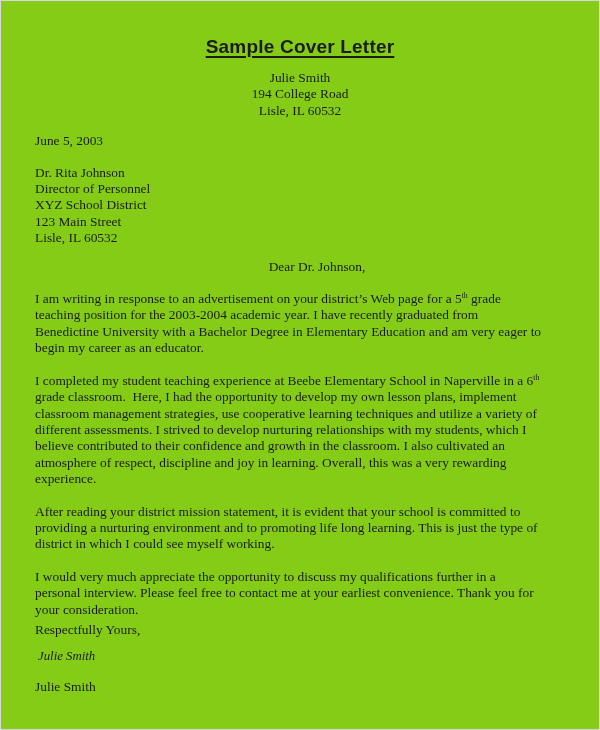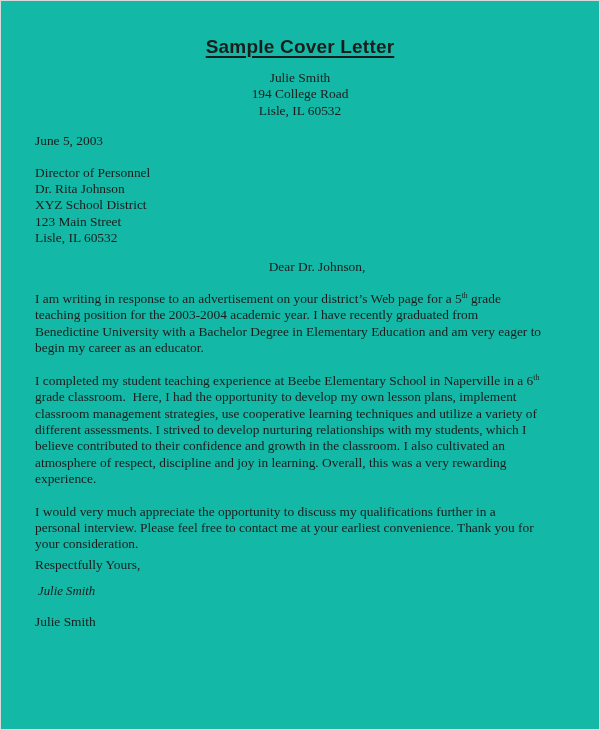--- a/index.html
+++ b/index.html
@@ -4,21 +4,21 @@
 <style>
   * { margin: 0; padding: 0; box-sizing: border-box; }
   html, body { background: #ffffff; }
   body {
     width: 600px; height: 730px;
     font-family: "Liberation Serif", serif;
     color: #1c1c1c;
   }
   .page {
     width: 600px; height: 730px;
-    background: #14b8a6;
+    background: #84cc16;
     border: 1px solid #d9d9d9;
     overflow: hidden;
   }
   .title {
     margin-top: 33px;
     text-align: center;
     font-family: "Liberation Sans", sans-serif;
     font-weight: bold;
     font-size: 19px;
     line-height: 26px;
@@ -65,41 +65,44 @@
 
   <div class="txt center-block sender">
       <div>Julie Smith</div>
       <div>194 College Road</div>
       <div>Lisle, IL 60532</div>
     </div>
 
   <div class="txt left date">June 5, 2003</div>
 
   <div class="txt left recipient">
+      <div>Dr. Rita Johnson</div>
       <div>Director of Personnel</div>
-      <div>Dr. Rita Johnson</div>
       <div>XYZ School District</div>
       <div>123 Main Street</div>
       <div>Lisle, IL 60532</div>
     </div>
 
   <div class="txt left salutation">Dear Dr. Johnson,</div>
 
   <div id="letter-body">
       <div class="para"><span>I am writing in response to an advertisement on your district’s Web page for a 5</span><sup>th</sup><span> grade
 teaching position for the 2003-2004 academic year. I have recently graduated from
 Benedictine University with a Bachelor Degree in Elementary Education and am very eager to
 begin my career as an educator.</span></div>
       <div class="para"><span>I completed my student teaching experience at Beebe Elementary School in Naperville in a 6</span><sup>th</sup><span>
 grade classroom.  Here, I had the opportunity to develop my own lesson plans, implement
 classroom management strategies, use cooperative learning techniques and utilize a variety of
 different assessments. I strived to develop nurturing relationships with my students, which I
 believe contributed to their confidence and growth in the classroom. I also cultivated an
 atmosphere of respect, discipline and joy in learning. Overall, this was a very rewarding
 experience.</span></div>
+      <div class="para"><span>After reading your district mission statement, it is evident that your school is committed to
+providing a nurturing environment and to promoting life long learning. This is just the type of
+district in which I could see myself working.</span></div>
       <div class="para"><span>I would very much appreciate the opportunity to discuss my qualifications further in a
 personal interview. Please feel free to contact me at your earliest convenience. Thank you for
 your consideration.</span></div>
     </div>
 
   <div class="txt left closing">Respectfully Yours,</div>
 
   <div class="sig-script">Julie Smith</div>
 
   <div class="txt left sig-typed">Julie Smith</div>

